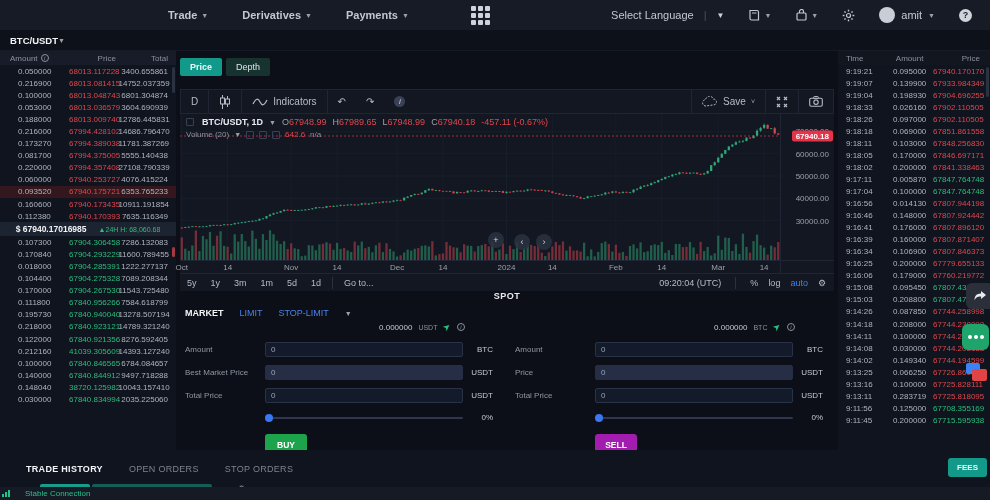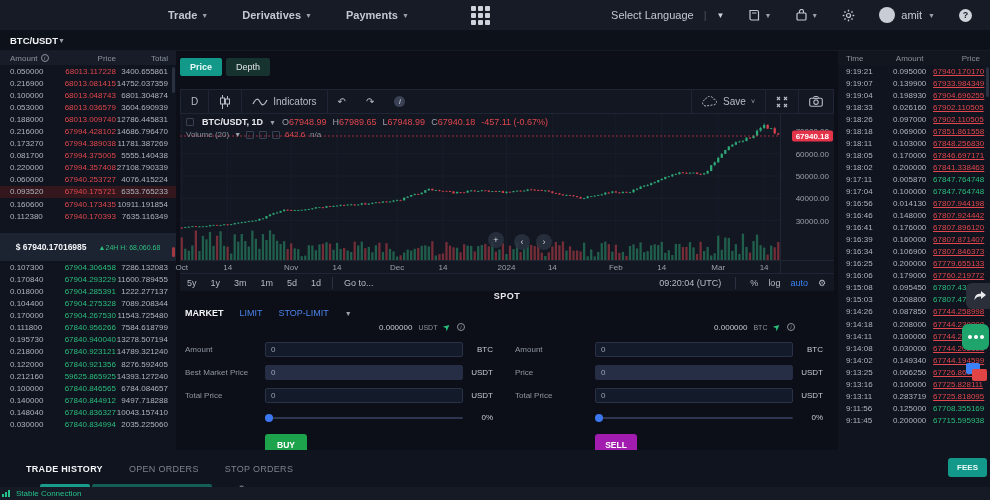--- a/index.html
+++ b/index.html
@@ -34,28 +34,28 @@
   .val-gr { color:#2ebd7f; font-weight:bold; }
   .val-dim { color:#9aa3b5; }
 
   
   .orderbook { position:absolute; top:51px; left:0; width:176px; height:399px; background:#10141e; }
   .ob-head { display:flex; height:14px; align-items:center; background:#171c28; color:#8b919d; font-size:8px; padding:0 8px 0 10px; }
   .ob-head .c1 { width:34%; display:flex; gap:3px; align-items:center; }
   .ob-head .c2 { width:33%; text-align:right; }
   .ob-head .c3 { width:33%; text-align:right; }
   .info-dot { display:inline-flex; width:8px; height:8px; border-radius:50%; border:1px solid #8b919d; color:#8b919d; font-size:6px; align-items:center; justify-content:center; font-style:italic; }
-  .ob-row { display:flex; height:12.1px; align-items:center; padding:0 8px 0 10px; font-size:8px; color:#aeb4bf; }
+  .ob-row { display:flex; height:12.1px; align-items:center; padding:0 8px 0 18px; font-size:8px; color:#aeb4bf; }
   .ob-row .a { width:34%; }
   .ob-row .p { width:33%; text-align:right; }
   .ob-row .t { width:33%; text-align:right; }
   .ask .p { color:#e0464d; }
   .bid .p { color:#2abd7d; }
   .ob-row.hl { background:#33171d; }
-  .mid-bar { height:28px; background:#1d2431; display:flex; align-items:center; justify-content:center; gap:12px; font-size:8.5px;margin-top:11px; }
+  .mid-bar { height:14px; background:#1d2431; display:flex; align-items:center; justify-content:center; gap:12px; font-size:8.5px; }
   .mid-price { color:#f2f4f7; font-weight:bold; }
   .mid-high { color:#2ebd7f; font-size:7px; }
   .ob-scroll { position:absolute; right:1px; top:16px; width:3px; height:26px; background:#2a3140; border-radius:2px; }
   .ob-scroll2 { position:absolute; right:1px; top:196px; width:3px; height:10px; background:#a33a42; border-radius:2px; }
 
   
   .center { position:absolute; top:51px; left:177px; width:660px; height:399px; background:#0c0f17; }
   .chart-tabs { position:absolute; top:7px; left:3px; display:flex; gap:4px; }
   .tab-price { background:#13998a; color:#eafaf7; border:none; font-size:9px; padding:4px 10px; border-radius:2px; font-weight:bold; }
   .tab-depth { background:#17332f; color:#dfe3e8; border:none; font-size:9px; padding:4px 10px; border-radius:2px; }
@@ -116,31 +116,31 @@
   
   .trades { position:absolute; top:51px; left:838px; width:152px; height:399px; background:#10141e; }
   .tr-head { display:flex; height:14px; align-items:center; padding:0 10px 0 8px; color:#8b919d; font-size:8px; background:#12161f; }
   .tr-head .c1 { width:30%; }
   .tr-head .c2 { width:35%; text-align:center; }
   .tr-head .c3 { width:35%; text-align:right; }
   .tr-row { display:flex; height:12.05px; align-items:center; padding:0 10px 0 8px; font-size:8px; color:#aeb4bf; }
   .tr-row .tm { width:30%; }
   .tr-row .am { width:35%; text-align:center; }
   .tr-row .pr { width:35%; text-align:right; }
-  .tr-row.sellside .pr { color:#e0464d;text-decoration:underline; }
+  .tr-row.sellside .pr { color:#e0464d; }
   .tr-row.buyside .pr { color:#2abd7d; }
   .tr-scroll { position:absolute; right:1px; top:16px; width:3px; height:30px; background:#2a3140; border-radius:2px; }
 
   
   .bottom-tabs { position:absolute; top:450px; left:0; width:990px; height:37px; background:#10141e; display:flex; align-items:center; }
   .bt-item { margin-left:26px; font-size:9px; color:#7d838e; letter-spacing:0.3px; }
   .bt-item.active { color:#f2f4f7; font-weight:bold; }
   .fees-btn { position:absolute; right:3px; top:8px; background:#13998a; color:#eafaf7; border:none; font-size:8px; font-weight:bold; padding:5px 9px; border-radius:3px; }
   .statusbar { position:absolute; top:487px; left:0; width:990px; height:13px; background:#161a24; display:flex; align-items:center; }
-  .conn { display:flex; align-items:center; gap:6px; margin-left:2px; color:#25c18a; font-size:8px; }
+  .conn { display:flex; align-items:center; gap:15px; margin-left:2px; color:#25c18a; font-size:8px; }
   .sig { display:flex; align-items:flex-end; gap:1px; }
   .sig i { width:2px; background:#25c18a; display:block; }
   .cut-frag1 { position:absolute; left:40px; top:484px; width:50px; height:9px; background:#1a9c8c; border-radius:2px 2px 0 0; }
   .cut-frag2 { position:absolute; left:92px; top:484px; width:120px; height:9px; background:#145e57; border-radius:2px 2px 0 0; }
   .cut-gear { position:absolute; left:238px; top:484px; color:#7d838e; font-size:8px; }
 
   
   .float-btn { position:absolute; border:none; border-radius:6px; display:flex; align-items:center; justify-content:center; }
   .fb-share { left:966px; top:283px; width:28px; height:26px; background:#2a2f3a; color:#e8eaee; }
   .fb-chat-green { left:962px; top:324px; width:27px; height:26px; background:#1fa46b; }
@@ -357,36 +357,36 @@
           <span class="p">67840.923121</span>
           <span class="t">14789.321240</span>
         </div>
         <div class="ob-row bid">
           <span class="a">0.122000</span>
           <span class="p">67840.921356</span>
           <span class="t">8276.592405</span>
         </div>
         <div class="ob-row bid">
           <span class="a">0.212160</span>
-          <span class="p">59625.865925</span>
+          <span class="p">41039.305609</span>
           <span class="t">14393.127240</span>
         </div>
         <div class="ob-row bid">
           <span class="a">0.100000</span>
           <span class="p">67840.846565</span>
           <span class="t">6784.084657</span>
         </div>
         <div class="ob-row bid">
           <span class="a">0.140000</span>
           <span class="p">67840.844912</span>
           <span class="t">9497.718288</span>
         </div>
         <div class="ob-row bid">
           <span class="a">0.148040</span>
-          <span class="p">67840.836327</span>
+          <span class="p">38720.125982</span>
           <span class="t">10043.157410</span>
         </div>
         <div class="ob-row bid">
           <span class="a">0.030000</span>
           <span class="p">67840.834994</span>
           <span class="t">2035.225060</span>
         </div>
       </div>
     <div class="ob-scroll"></div>
     <div class="ob-scroll2"></div>

